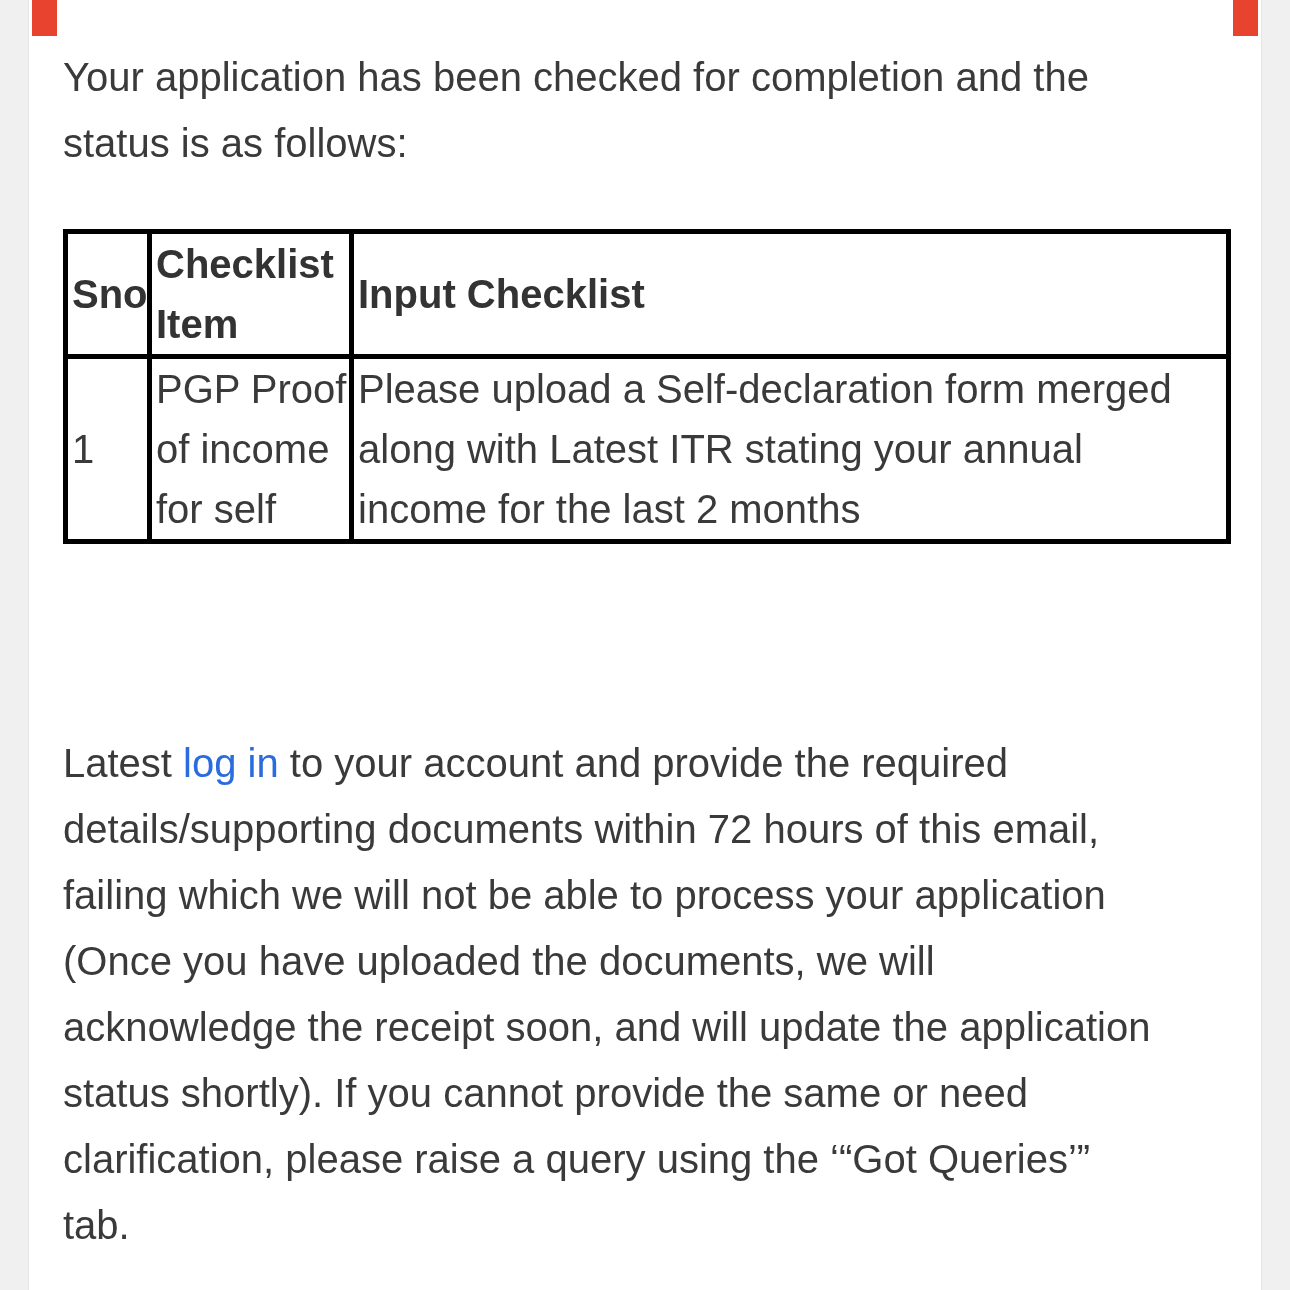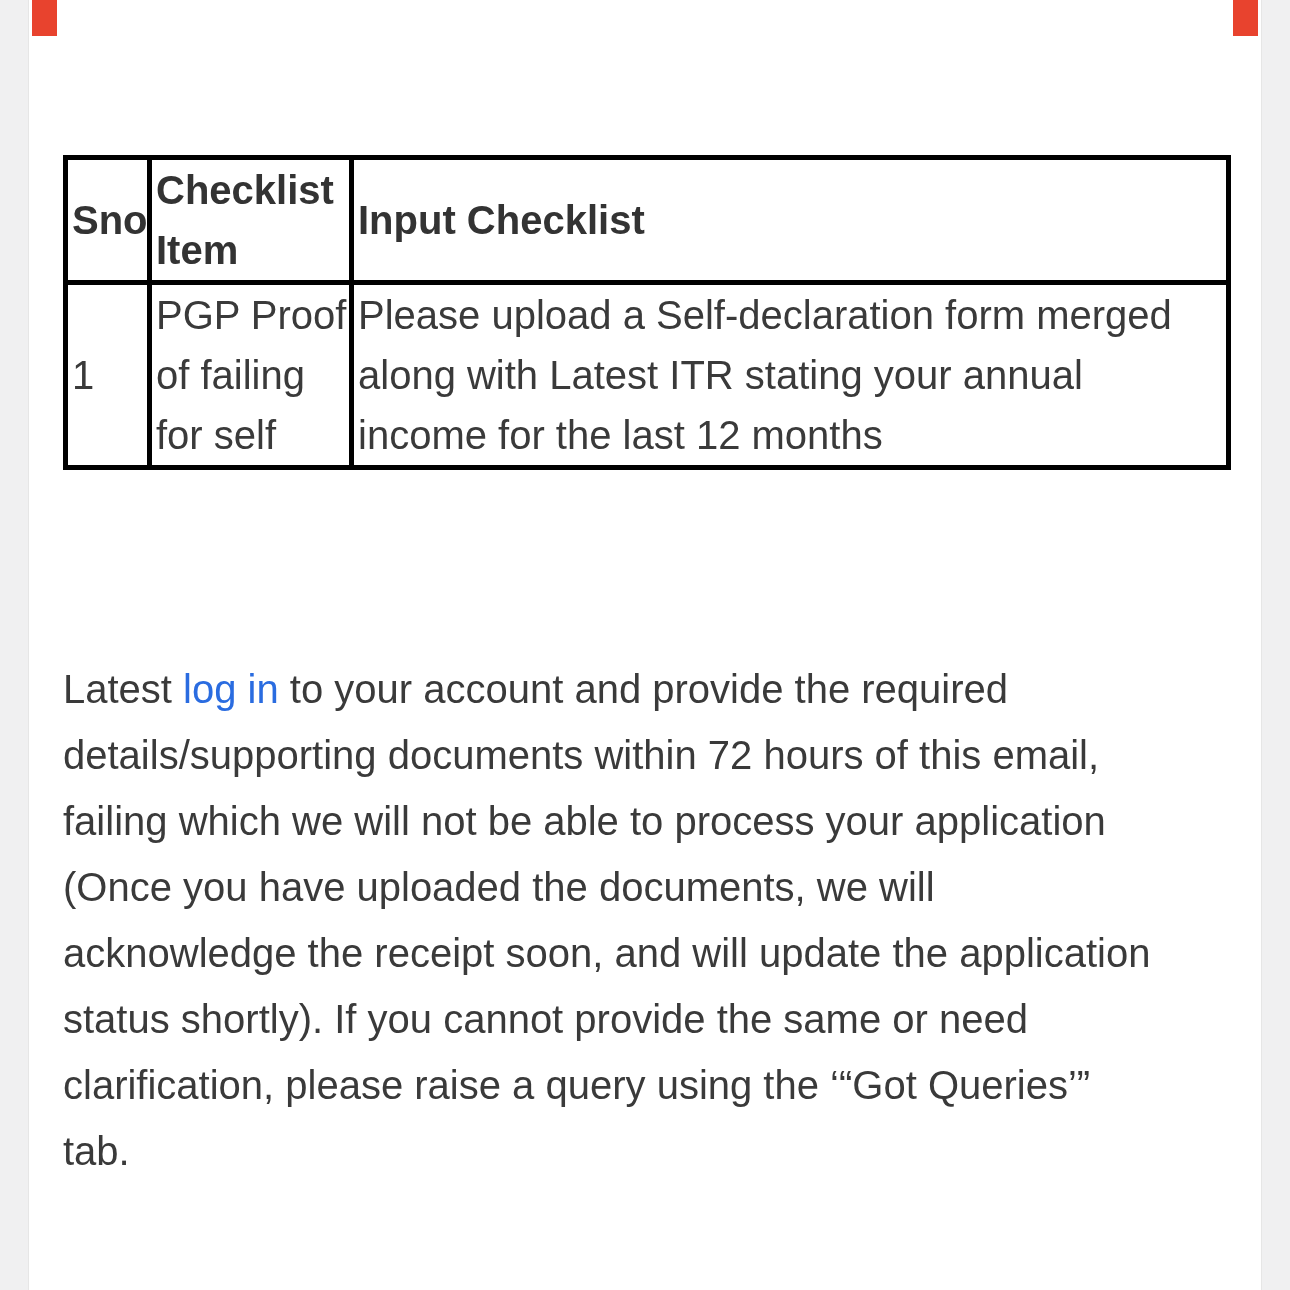--- a/index.html
+++ b/index.html
@@ -35,21 +35,21 @@
   .content {
     padding: 44px 36px 0 34px;
   }
   .intro {
     margin: 0;
     font-size: 40px;
     line-height: 66px;
     white-space: pre-line;
   }
   table.checklist {
-    margin-top: 111px;
+    margin-top: 53px;
     border-collapse: collapse;
     table-layout: fixed;
     width: 1163px;
   }
   table.checklist th,
   table.checklist td {
     border: 5px solid #000000;
     font-size: 40px;
     line-height: 60px;
     padding: 0 4px;
@@ -76,44 +76,46 @@
 </style>
 </head>
 <body style="--gutter-gray: #f0f0f1; --corner-red: #e8432e; --link-blue: #2a6ce0;">
 
 <div class="card">
   <div class="corner-mark left"></div>
   <div class="corner-mark right"></div>
 
   <div class="content">
 
+    <p class="intro">Your application has been checked for completion and the
+status is as follows:</p>
 
     <table class="checklist">
       <colgroup>
           <col class="c1">
           <col class="c2">
           <col class="c3">
         </colgroup>
       <thead>
         <tr>
           <th>Sno</th>
           <th>Checklist
 Item</th>
           <th>Input Checklist</th>
         </tr>
       </thead>
       <tbody>
         <tr>
           <td>1</td>
           <td>PGP Proof
-of failing
+of income
 for self</td>
           <td>Please upload a Self-declaration form merged
 along with Latest ITR stating your annual
-income for the last 12 months</td>
+income for the last 2 months</td>
         </tr>
       </tbody>
     </table>
 
     <p class="para"><span>Latest </span><a href="#" class="link">log in</a><span> to your account and provide the required
 details/supporting documents within 72 hours of this email,
 failing which we will not be able to process your application
 (Once you have uploaded the documents, we will
 acknowledge the receipt soon, and will update the application
 status shortly). If you cannot provide the same or need

